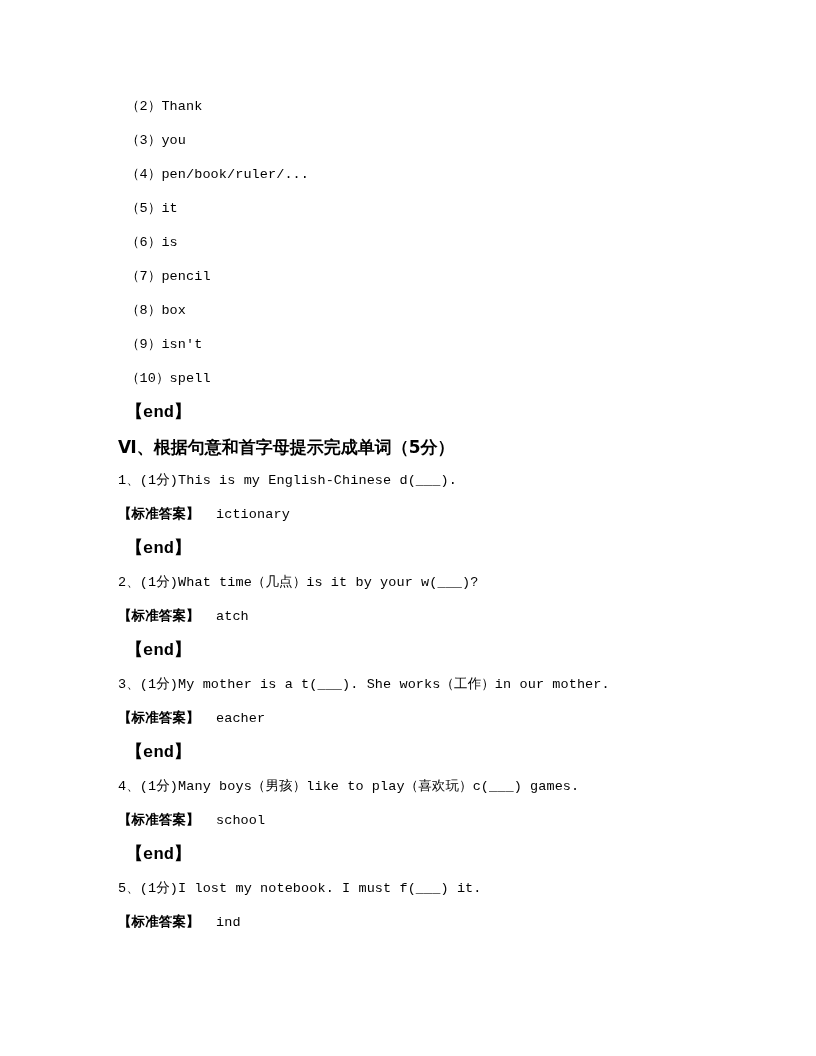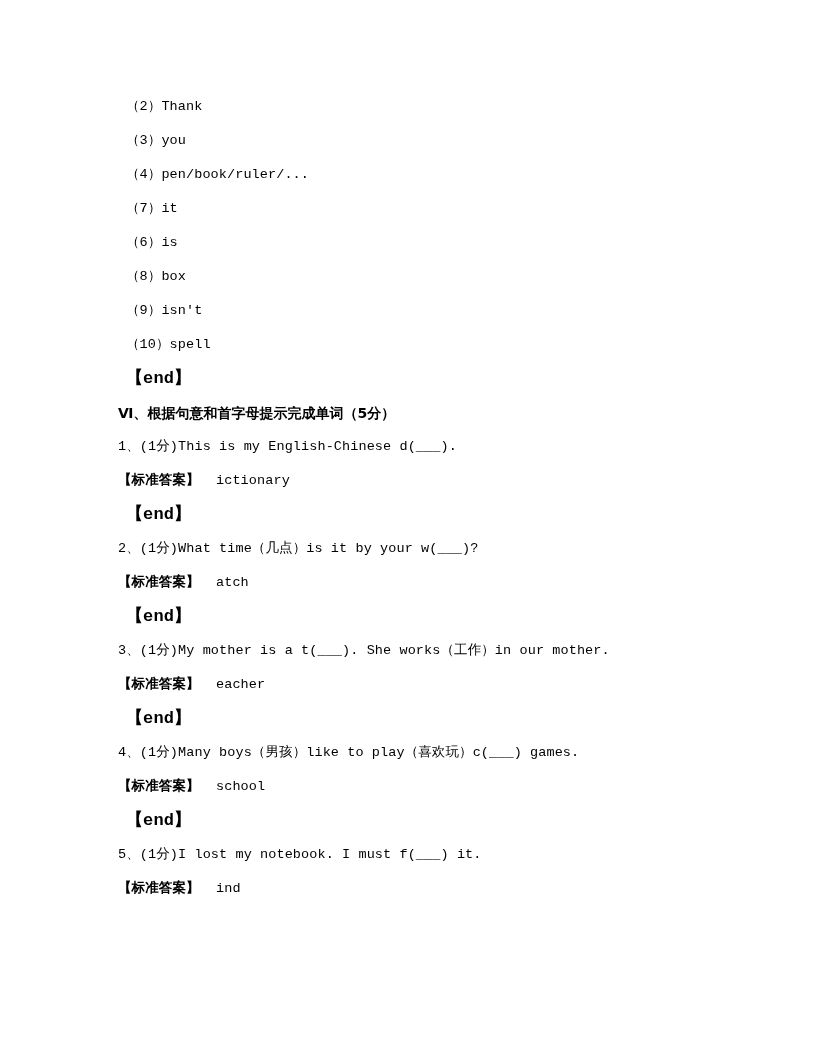--- a/index.html
+++ b/index.html
@@ -69,39 +69,40 @@
     font-family: Liberation Mono, monospace;
   }
   .std-value:before {
     content: "\00a0\00a0";
   }
 
   
   .section-heading {
     height: 34px;
     line-height: 34px;
-    font-size: 14px;
+    font-size: 17px;
     font-weight: bold;
     white-space: nowrap;
     padding-left: 0;
     font-family: "DejaVu Sans", "Liberation Sans", sans-serif;
   }
 </style>
 </head>
 <body>
 
 <div class="page">
   <div class="content">
 
     <div>
       <div class="row answer-item">（2）Thank</div>
       <div class="row answer-item">（3）you</div>
       <div class="row answer-item">（4）pen/book/ruler/...</div>
-      <div class="row answer-item">（7）it</div>
+      <div class="row answer-item">（5）it</div>
       <div class="row answer-item">（6）is</div>
+      <div class="row answer-item">（7）pencil</div>
       <div class="row answer-item">（8）box</div>
       <div class="row answer-item">（9）isn't</div>
       <div class="row answer-item">（10）spell</div>
       <div class="row end-marker">【end】</div>
     </div>
 
     <div class="section-heading">Ⅵ、根据句意和首字母提示完成单词（5分）</div>
 
     <div>
       <div class="row question"><span>1、</span><span>(1分)</span><span>This is my English-Chinese d(___).</span></div>

